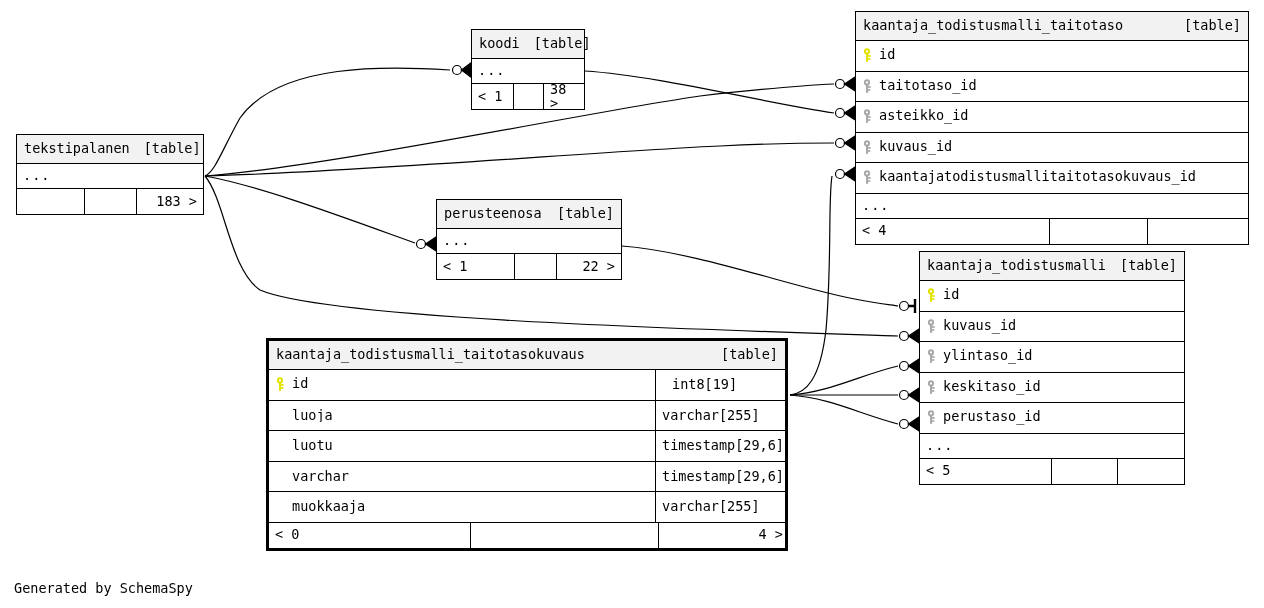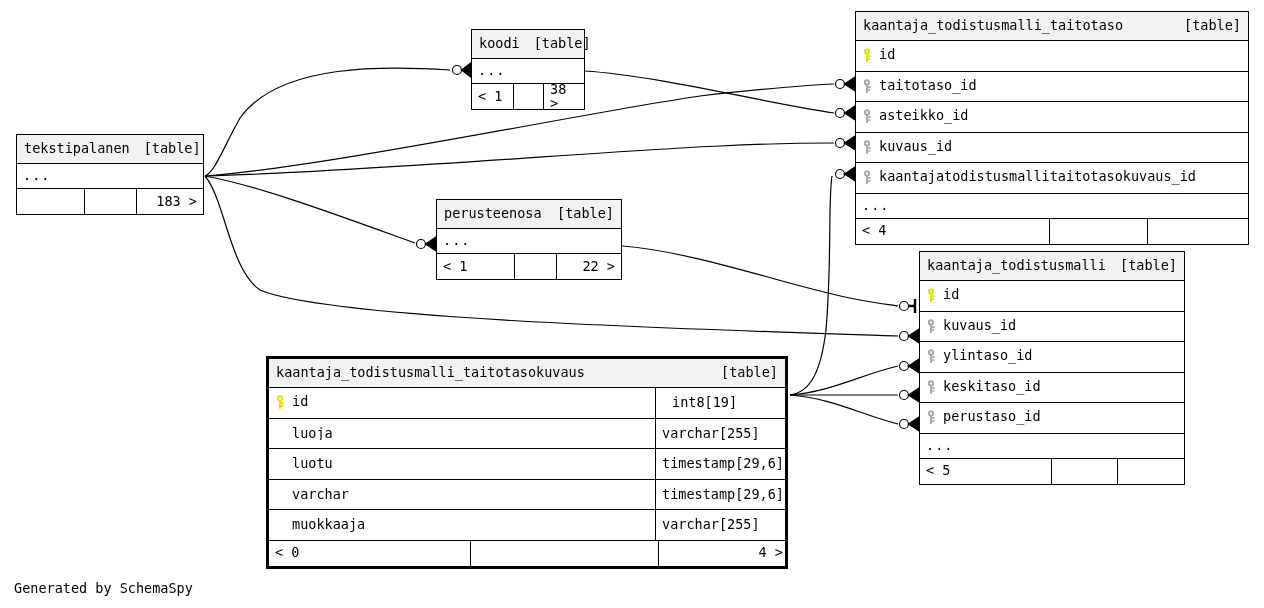--- a/index.html
+++ b/index.html
@@ -414,21 +414,21 @@
             <span class="col-label">perustaso_id</span>
           </div>
         </div>
         <div class="ellipsis-row">...</div>
         <div class="footer-row">
           <div class="footer-cell l" style="flex:0 0 132px;">&lt; 5</div>
           <div class="footer-cell l" style="flex:0 0 66px;"></div>
           <div class="footer-cell r" style="flex:0 0 66px;"></div>
         </div>
       </div>
-      <div class="table-node focus" style="left: 266px; top: 356px; width: 522px;">
+      <div class="table-node focus" style="left: 266px; top: 338px; width: 522px;">
         <div class="tbl-header">
           <span class="tbl-name">kaantaja_todistusmalli_taitotasokuvaus</span>
           <span class="tbl-kind">[table]</span>
         </div>
         <div class="col-row">
           <div class="col-main">
             <span class="keyslot">
               <svg width="11" height="15" viewBox="0 0 11 15" aria-hidden="true">
                 <circle cx="4" cy="3.4" r="3.1" fill="#e3e300"></circle>
                 <circle cx="4" cy="3.4" r="1.1" fill="#ffffff"></circle>

